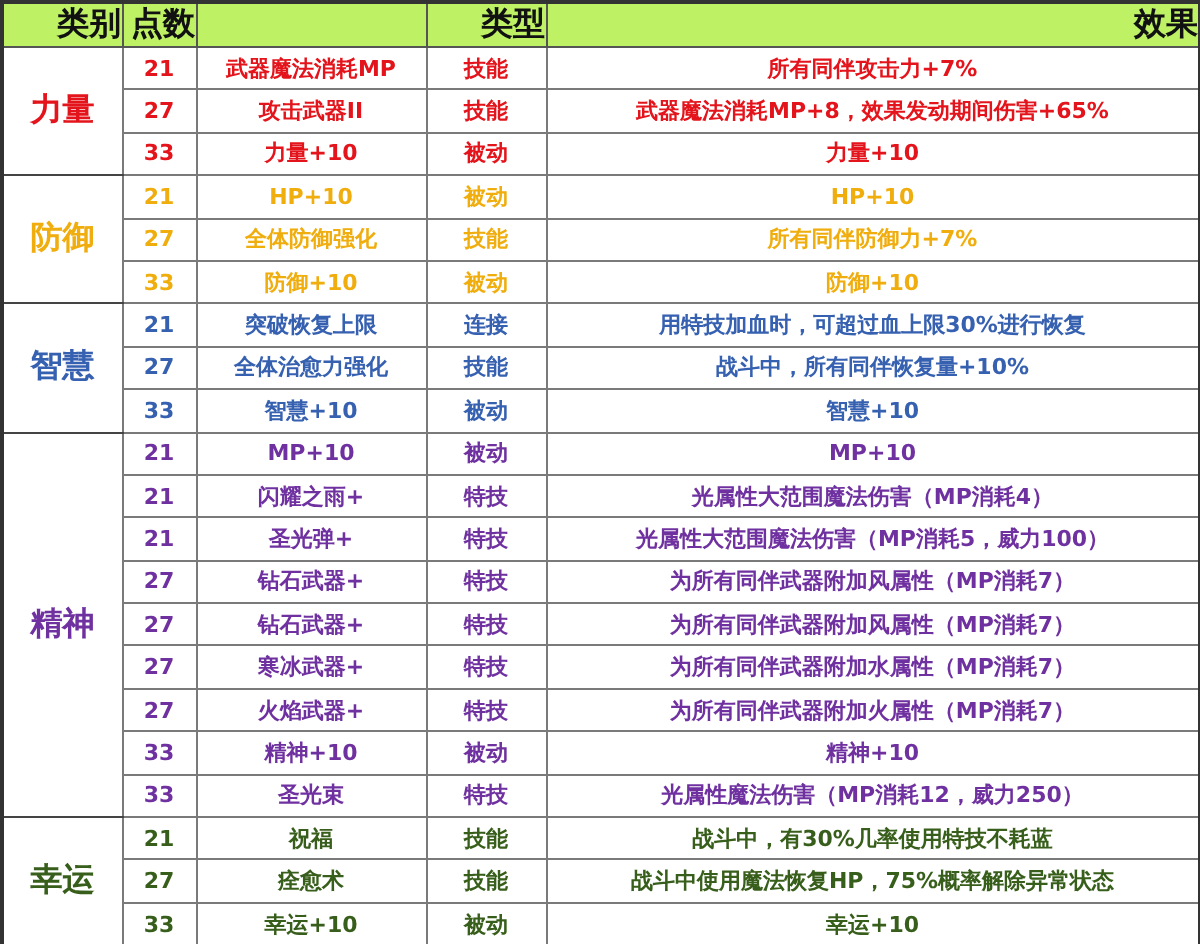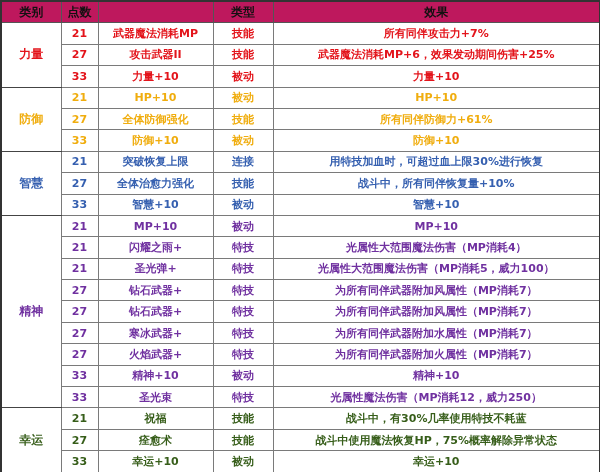--- a/index.html
+++ b/index.html
@@ -14,26 +14,27 @@
   table.skills th, table.skills td {
     border: 1px solid #7a7a7a;
     height: 20.4px;
     padding: 0;
     text-align: center;
     vertical-align: middle;
     white-space: nowrap;
     overflow: hidden;
   }
   table.skills th {
-    background: #be185d;
+    background: #bef264;
     color: #111111;
-    font-size: 12px;
+    font-size: 16px;
     border-color: #555;
+    text-align: right;
   }
-  table.skills td.cat { font-size: 12px; }
+  table.skills td.cat { font-size: 16px; }
   table.skills { border: 2px solid #333; }
   .c-red { color:#e3141b; }
   .c-yellow { color:#f0ad0e; }
   .c-blue { color:#3660b0; }
   .c-purple { color:#7031a0; }
   .c-green { color:#375e1a; }
   td.cat { border-left: 2px solid #333 !important; border-bottom: 1.5px solid #444 !important; }
 </style>
 </head>
 <body>
@@ -60,40 +61,40 @@
         <td class="cat" rowspan="3">力量</td>
         <td>21</td>
         <td>武器魔法消耗MP</td>
         <td>技能</td>
         <td>所有同伴攻击力+7%</td>
       </tr>
       <tr class="c-red">
         <td>27</td>
         <td>攻击武器II</td>
         <td>技能</td>
-        <td>武器魔法消耗MP+6，效果发动期间伤害+25%</td>
+        <td>武器魔法消耗MP+8，效果发动期间伤害+65%</td>
       </tr>
       <tr class="c-red">
         <td>33</td>
         <td>力量+10</td>
         <td>被动</td>
         <td>力量+10</td>
       </tr>
       <tr class="c-yellow">
         <td class="cat" rowspan="3">防御</td>
         <td>21</td>
         <td>HP+10</td>
         <td>被动</td>
         <td>HP+10</td>
       </tr>
       <tr class="c-yellow">
         <td>27</td>
         <td>全体防御强化</td>
         <td>技能</td>
-        <td>所有同伴防御力+61%</td>
+        <td>所有同伴防御力+7%</td>
       </tr>
       <tr class="c-yellow">
         <td>33</td>
         <td>防御+10</td>
         <td>被动</td>
         <td>防御+10</td>
       </tr>
       <tr class="c-blue">
         <td class="cat" rowspan="3">智慧</td>
         <td>21</td>

